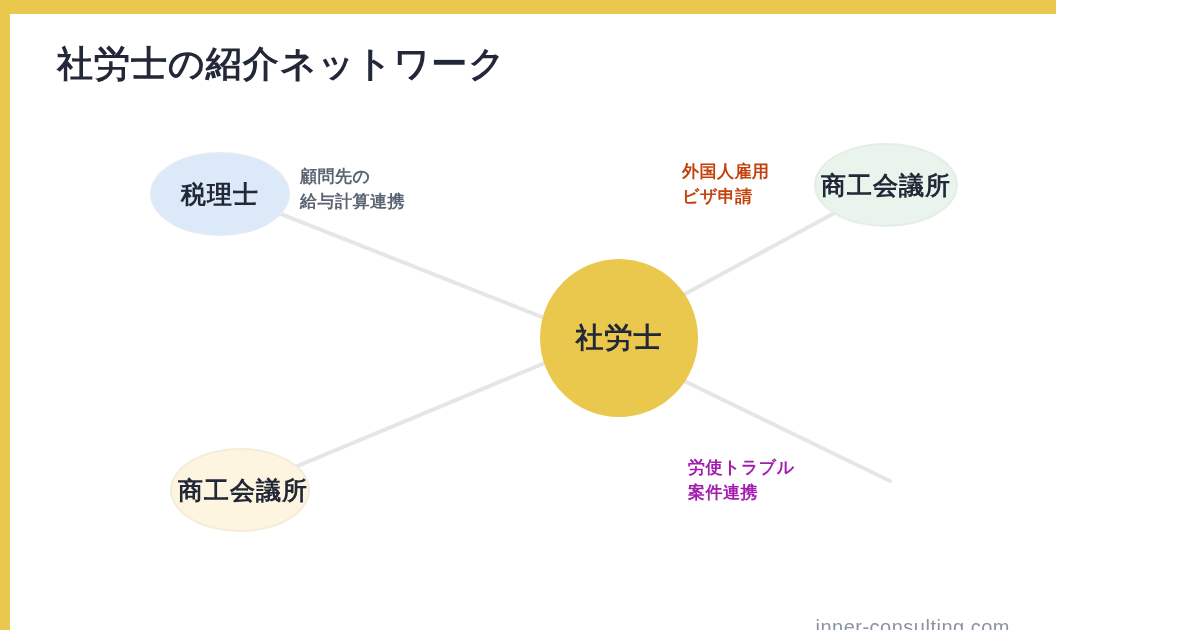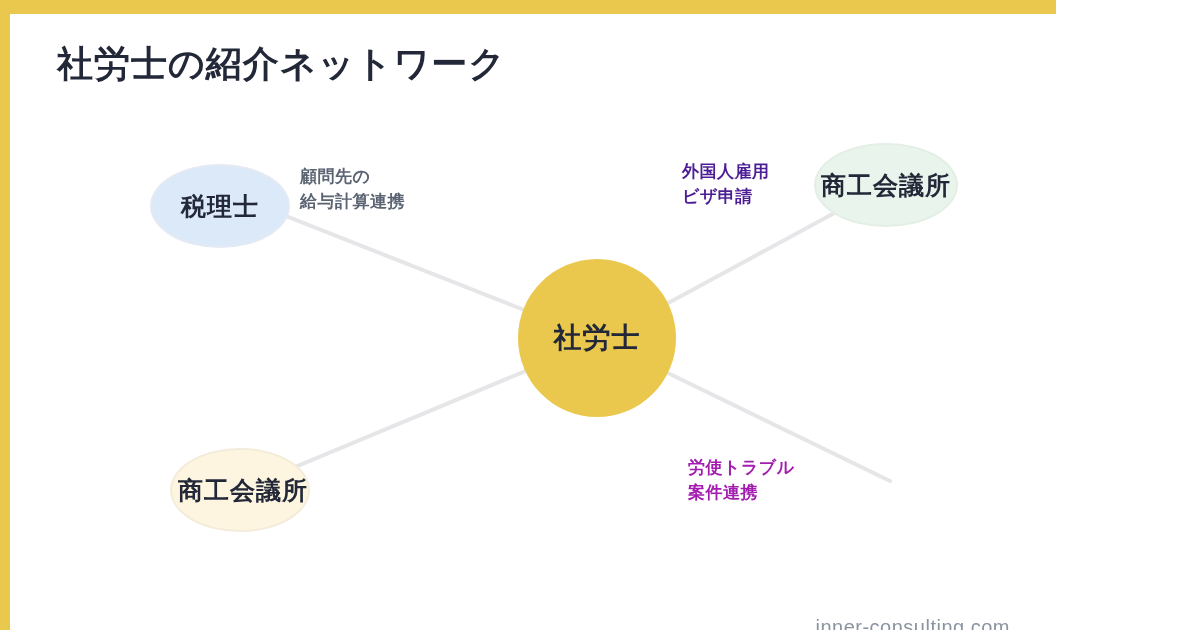--- a/index.html
+++ b/index.html
@@ -36,27 +36,27 @@
     border-radius: 50%;
     display: flex;
     align-items: center;
     justify-content: center;
     font-weight: 800;
     border: 2px solid transparent;
     box-sizing: border-box;
     letter-spacing: 1px;
   }
   .node.center {
-    left: 518px; top: 259px;
+    left: 540px; top: 259px;
     width: 158px; height: 158px;
     font-size: 28px;
     border: none;
   }
   .node.satellite { font-size: 25px; }
-  .n-tax    { left: 150px; top: 164px; width: 140px; height: 84px; }
+  .n-tax    { left: 150px; top: 152px; width: 140px; height: 84px; }
   .n-gyosei { left: 814px; top: 143px; width: 144px; height: 84px; }
   .n-shoko  { left: 170px; top: 448px; width: 140px; height: 84px; justify-content: flex-end; }
   .n-bengo  { left: 820px; top: 441px; width: 140px; height: 80px; }
   .edge-label {
     position: absolute;
     font-size: 17px;
     line-height: 25px;
     font-weight: 700;
     white-space: pre-line;
     letter-spacing: 0.5px;
@@ -96,21 +96,21 @@
 
   <div class="node satellite n-tax" style="background-color: rgb(219, 233, 248); border-color: rgb(228, 234, 244); color: rgb(34, 40, 56);">
     <span>税理士</span>
   </div>
   <div class="edge-label el-tax" style="color: rgb(91, 100, 114);">顧問先の
 給与計算連携</div>
 
   <div class="node satellite n-gyosei" style="background-color: rgb(233, 245, 236); border-color: rgb(227, 238, 229); color: rgb(34, 40, 56);">
     <span>商工会議所</span>
   </div>
-  <div class="edge-label el-gyosei" style="color: #4c1d95;">外国人雇用
+  <div class="edge-label el-gyosei" style="color: #c2410c;">外国人雇用
 ビザ申請</div>
 
   <div class="node satellite n-shoko" style="background-color: rgb(253, 245, 223); border-color: rgb(244, 236, 218); color: rgb(34, 40, 56);">
     <span>商工会議所</span>
   </div>
 
   <div class="edge-label el-bengo" style="color: #a21caf;">労使トラブル
 案件連携</div>
 
   <div class="footer" style="color: rgb(139, 147, 161);">inner-consulting.com</div>

